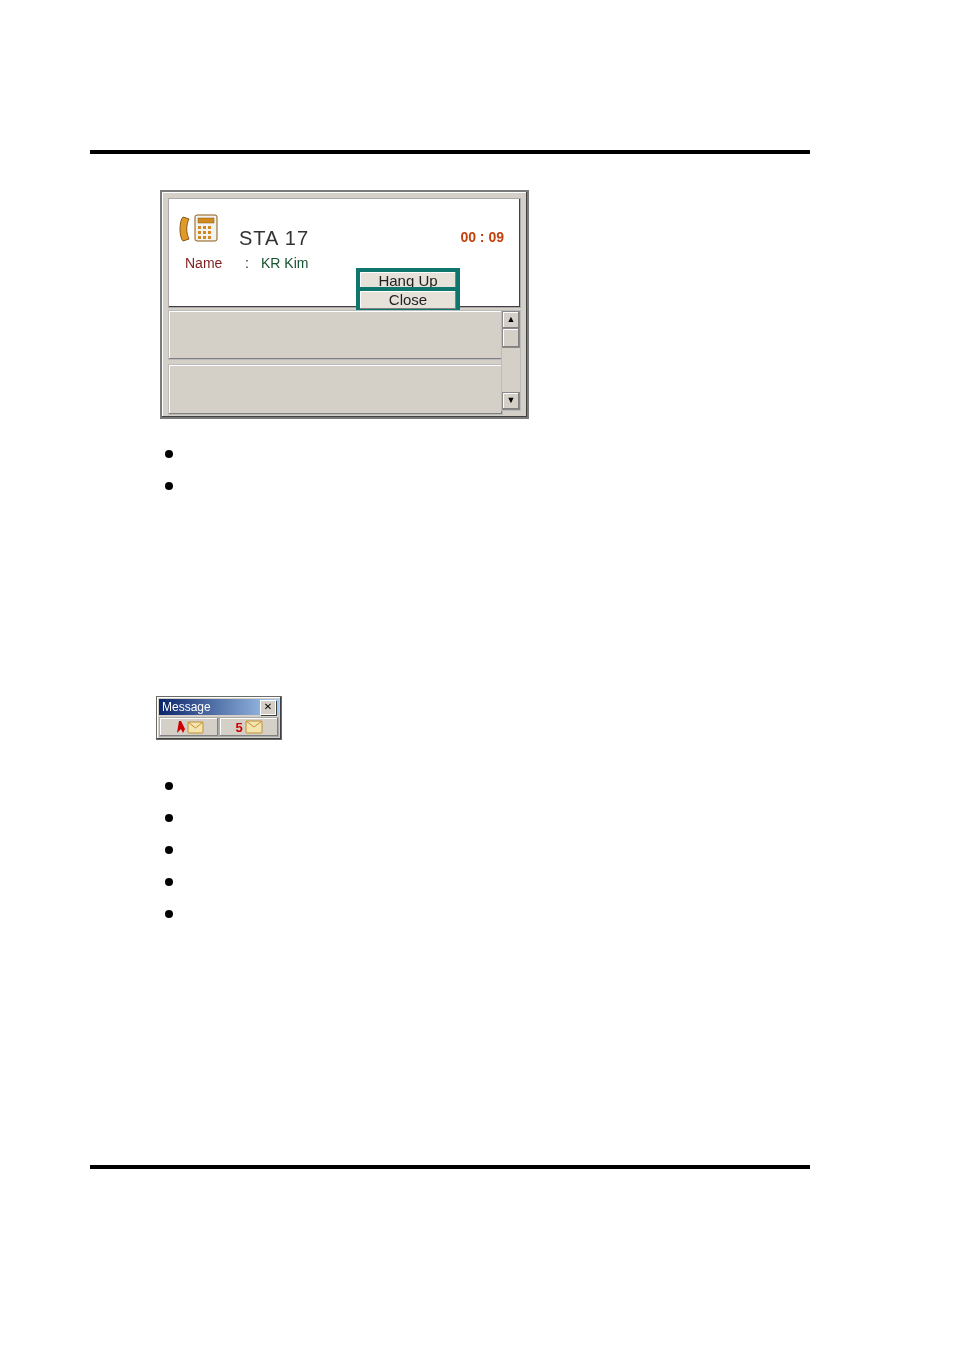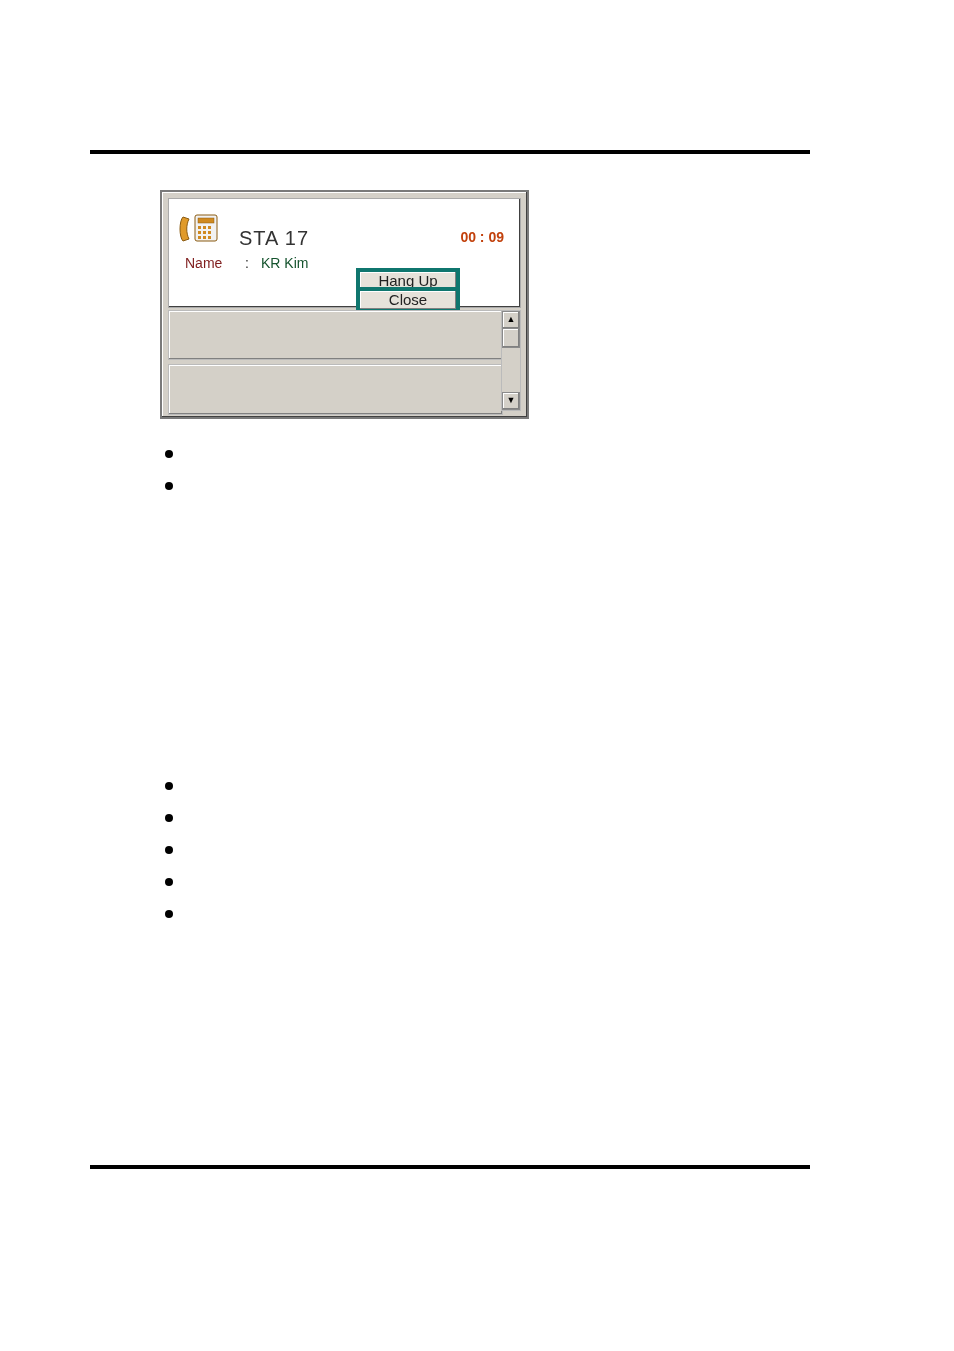--- a/index.html
+++ b/index.html
@@ -291,20 +291,42 @@
         <div class="btn-sm down">▼</div>
       </div>
     </div>
   </div>
 
   <div class="bullets" style="left:165px; top:450px;">
     <div class="bullet"></div>
     <div class="bullet"></div>
   </div>
 
+  <div class="msg-bar">
+    <div class="msg-title">
+      <span>Message</span>
+      <span class="close">✕</span>
+    </div>
+    <div class="msg-body">
+      <div class="msg-cell">
+        <svg class="env" width="30" height="16" viewBox="0 0 30 16">
+          <path d="M4 2 L2 14 L6 10 L8 14 L10 10 L6 2 Z" fill="#cc0000"></path>
+          <rect x="13" y="3" width="15" height="11" rx="1" fill="#f4e5b0" stroke="#c09030"></rect>
+          <path d="M13 3 L20.5 9 L28 3" fill="none" stroke="#c09030"></path>
+        </svg>
+      </div>
+      <div class="msg-cell">
+        <span>5</span>
+        <svg class="env" width="18" height="14" viewBox="0 0 18 14">
+          <rect x="1" y="1" width="16" height="12" rx="1" fill="#f4e5b0" stroke="#c09030"></rect>
+          <path d="M1 1 L9 7 L17 1" fill="none" stroke="#c09030"></path>
+        </svg>
+      </div>
+    </div>
+  </div>
 
   <div class="bullets" style="left:165px; top:782px;">
     <div class="bullet"></div>
     <div class="bullet"></div>
     <div class="bullet"></div>
     <div class="bullet"></div>
     <div class="bullet"></div>
   </div>
 
   <div class="hr-bottom"></div>

